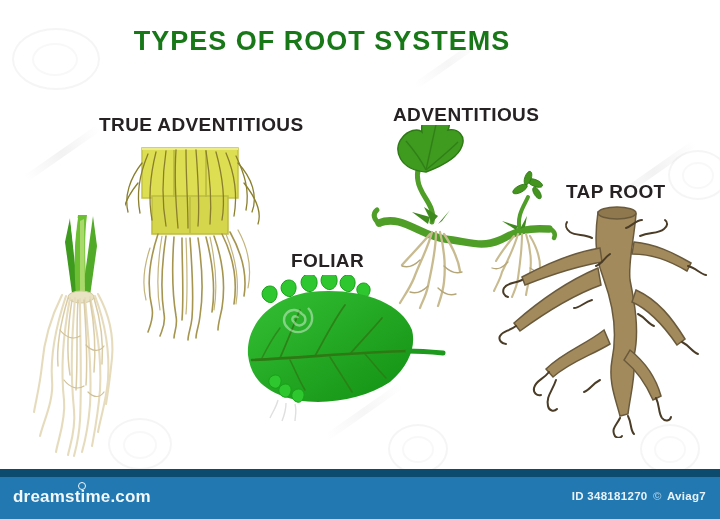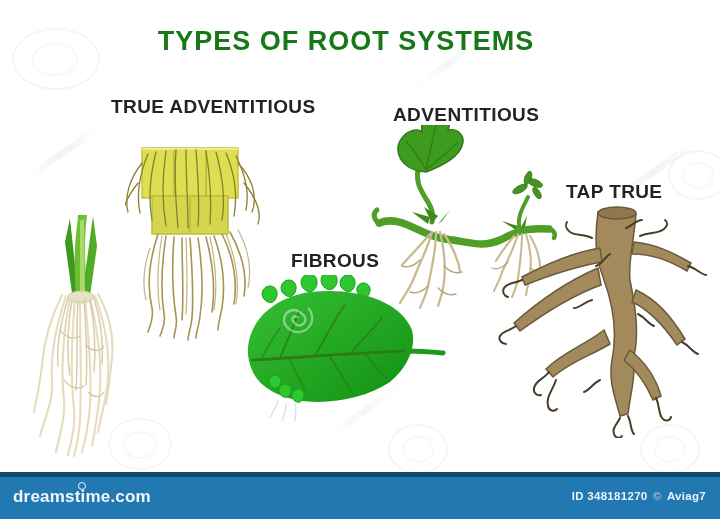--- a/index.html
+++ b/index.html
@@ -1,23 +1,23 @@
 <!DOCTYPE html>
 <html style="--title-green: #187818; --label-dark: #262223; --bar-blue: #2278b1; --bar-text: #f2f7fa; --leaf-green: #23ab23; --leaf-dark-green: #2d7a14; --plantlet-green: #2fc72f; --stem-green: #4f9e28; --fibrous-stem-green: #5eb02a; --root-cream: #e6dcbd; --stem-yellow: #dede52; --upper-root-olive: #8a7f2e; --lower-root-tan: #a59550; --adv-root-tan: #c9bb90; --taproot-khaki: #a28a5c; --taproot-outline: #6a5a3c; --taproot-dark: #4a3c26;"><head>
 <meta charset="utf-8">
 <style>
   html,body{margin:0;padding:0;background:#888;}
   #stage{position:relative;width:720px;height:519px;background:#ffffff;overflow:hidden;
          font-family:"Liberation Sans","DejaVu Sans",sans-serif;}
   
   .page-title{position:absolute;top:26px;left:0;width:644px;text-align:center;
-    font-size:27px;font-weight:bold;letter-spacing:1px;color:var(--title-green,#187818);padding-left:24px;}
+    font-size:27px;font-weight:bold;letter-spacing:1px;color:var(--title-green,#187818);}
   .fig-label{position:absolute;font-size:19px;font-weight:bold;letter-spacing:.4px;
     color:var(--label-dark,#262223);white-space:nowrap;}
-  .label-true-adv{left:99px;top:96px;margin-left:12px;}
+  .label-true-adv{left:99px;top:114px;}
   .label-fibrous{left:42px;top:179px;}
   .label-adventitious{left:393px;top:104px;}
   .label-taproot{left:566px;top:181px;}
   .label-foliar{left:291px;top:250px;}
   
   .illus{position:absolute;}
   #fibrous-svg{left:25px;top:205px;}
   #trueadv-svg{left:125px;top:140px;}
   #foliar-svg{left:235px;top:275px;}
   #adv-svg{left:368px;top:125px;}
@@ -33,21 +33,21 @@
   .g5{left:668px;top:150px;width:56px;height:46px;}
   .slash{position:absolute;height:7px;border-radius:4px;
     background:linear-gradient(90deg,rgba(0,0,0,0) 0%,rgba(150,150,150,.12) 50%,rgba(0,0,0,0) 100%);
     transform:rotate(-35deg);}
   .s1{left:18px;top:150px;width:88px;}
   .s2{left:604px;top:168px;width:100px;}
   .s3{left:318px;top:408px;width:92px;opacity:.7;}
   .s4{left:408px;top:60px;width:80px;opacity:.7;}
   
   .bar{position:absolute;left:0;bottom:0;width:720px;height:42px;
-    background:var(--bar-blue,#2278b1);border-top:5px solid #0c4a6e;box-sizing:content-box;}
+    background:var(--bar-blue,#2278b1);border-top:8px solid #0c4a6e;box-sizing:content-box;}
   .bar-logo{position:absolute;left:13px;top:10px;font-size:17px;font-weight:bold;
     letter-spacing:.2px;color:var(--bar-text,#f2f7fa);}
   .bar-ring{position:absolute;left:78px;top:5px;width:6px;height:6px;border-radius:50%;
     border:1.6px solid var(--bar-text,#f2f7fa);}
   .bar-id{position:absolute;right:14px;top:13px;font-size:11.5px;font-weight:bold;
     letter-spacing:.3px;color:#e9f2f8;}
   .bar-id .copy{color:#9fc8e2;padding:0 2px;}
 </style>
 </head>
 <body>
@@ -61,22 +61,22 @@
   <div class="ghost g5"></div>
   <div class="slash s1"></div>
   <div class="slash s2"></div>
   <div class="slash s3"></div>
   <div class="slash s4"></div>
 
   <div class="page-title">TYPES OF ROOT SYSTEMS</div>
 
   <div class="fig-label label-true-adv">TRUE ADVENTITIOUS</div>
   <div class="fig-label label-adventitious">ADVENTITIOUS</div>
-  <div class="fig-label label-taproot">TAP TRUE</div>
-  <div class="fig-label label-foliar">FIBROUS</div>
+  <div class="fig-label label-taproot">TAP ROOT</div>
+  <div class="fig-label label-foliar">FOLIAR</div>
 
   <svg id="fibrous-svg" class="illus" width="130" height="260" viewBox="25 205 130 260">
     <g>
       <path d="M70,218 L65,242 L72,293 L78,293 Z" fill="#3e9a1e"></path>
       <path d="M78,215 C74,240 74,270 76,296 L87,296 C85,265 84,238 87,215 Z" fill="#6cbf33"></path>
       <path d="M93,216 L97,246 L90,296 L82,296 Z" fill="#51aa28"></path>
       <path d="M80,221 L84,219 L85,293 L80,293 Z" fill="#a8d96a"></path>
       <path d="M70,218 L74,250 L78,218 Z" fill="#ffffff" opacity=".85"></path>
       <ellipse cx="81" cy="297" rx="13" ry="6" fill="#e9e3c4" stroke="#d4c9a0" stroke-width="1"></ellipse>
     </g>

